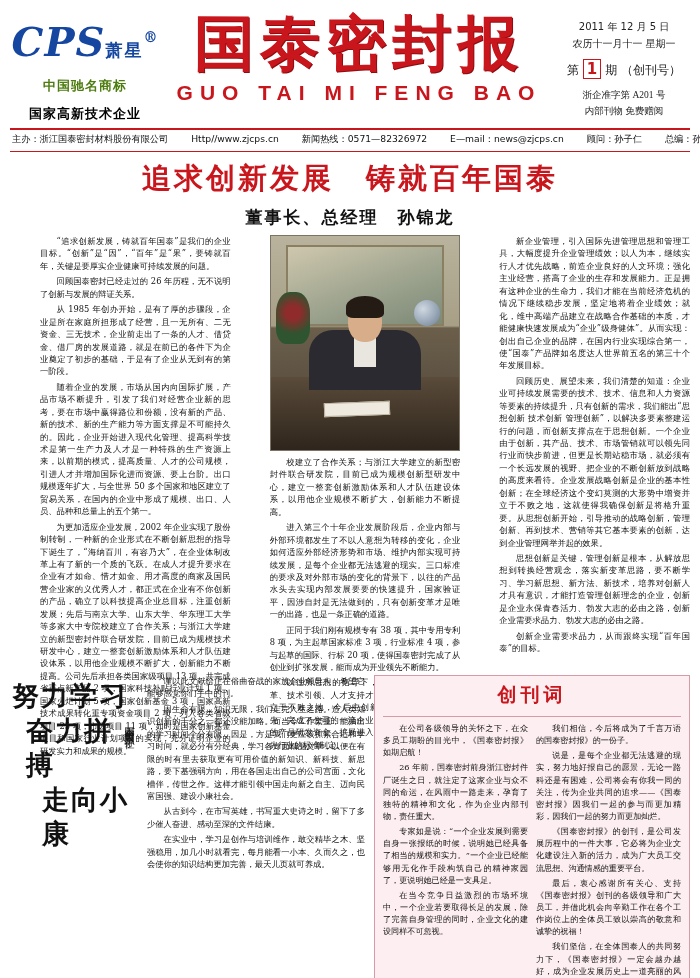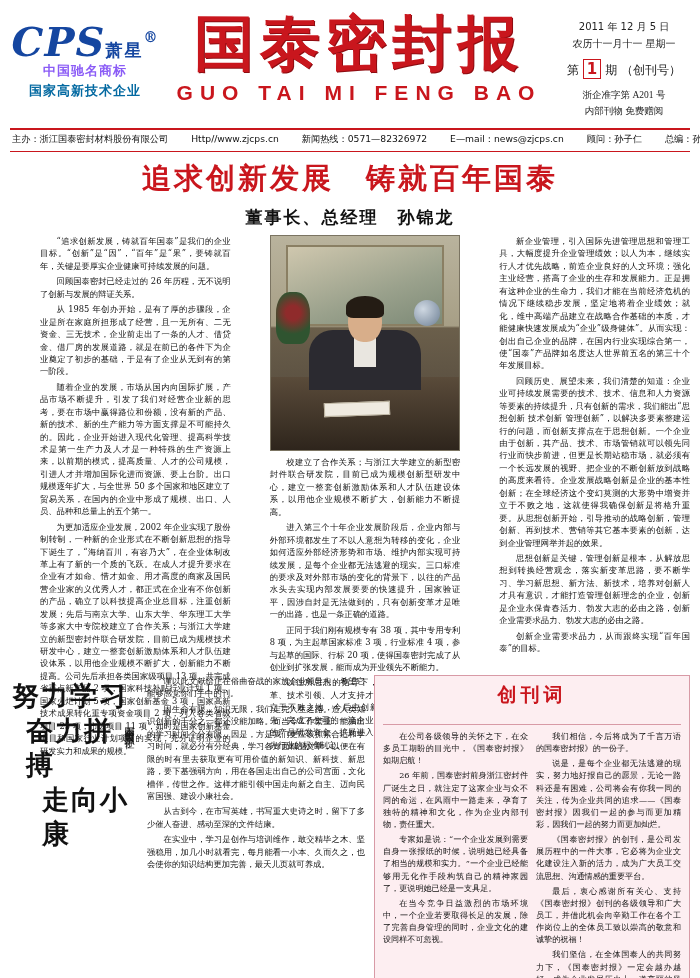--- a/index.html
+++ b/index.html
@@ -16,22 +16,22 @@
   
   .masthead { display:flex; align-items:flex-start; height:118px; }
   .mh-left { width:150px; padding-top:14px; text-align:center; }
   .cps {
     font-family:"DejaVu Serif","Liberation Serif",serif;
     font-size:40px; font-weight:bold; font-style:italic;
     color:#1546a0; letter-spacing:1px; line-height:1;
   }
   .cps .sup { font-size:14px; font-style:normal; vertical-align:super; }
   .cps .xx { font-size:17px; font-style:normal; color:#1546a0; letter-spacing:2px; }
-  .cps-sub1 { margin-top:0; font-size:13px; color:#8b5cf6; font-weight:bold; letter-spacing:1px; }
-  .cps-sub2 { margin-top:2px; font-size:13px; color:#0369a1; font-weight:bold; letter-spacing:1px; }
+  .cps-sub1 { margin-top:15px; font-size:13px; color:#4d7c0f; font-weight:bold; letter-spacing:1px; }
+  .cps-sub2 { margin-top:10px; font-size:13px; color:#000000; font-weight:bold; letter-spacing:1px; }
 
   .mh-center { flex:1; text-align:center; padding-top:4px; }
   .title-cn {
     font-family:"DejaVu Serif","Liberation Serif",serif;
     font-size:60px; font-weight:bold; color:#c9161d;
     letter-spacing:6px; line-height:1.05;
     text-shadow:1px 1px 0 #8d0d12;
   }
   .title-py {
     margin-top:6px; font-size:21px; font-weight:bold; color:#c9161d;
@@ -137,21 +137,21 @@
     font-family:"DejaVu Serif","Liberation Serif",serif;
   }
   .handcol p { margin:0 0 3px 0; text-indent:2em; }
 
   .editorial {
     flex:1; border:1px solid #d89aa6; background:#fdeef1; padding:6px 8px 8px 8px;
   }
   .editorial .ed-title {
     text-align:center; font-family:"DejaVu Serif","Liberation Serif",serif;
     font-size:19px; font-weight:bold; color:#c9161d; letter-spacing:4px;
-    border-bottom:1px solid #d89aa6; padding-bottom:16px; margin-bottom:5px;
+    border-bottom:1px solid #d89aa6; padding-bottom:8px; margin-bottom:5px;
   }
   .ed-cols { display:flex; gap:8px; }
   .ed-col { flex:1; font-size:8.1px; line-height:1.5; text-align:justify;
             font-family:"DejaVu Serif","Liberation Serif",serif; color:#111; }
   .ed-col p { margin:0 0 3px 0; text-indent:2em; }
 </style>
 </head>
 <body>
 
 <div class="page">

